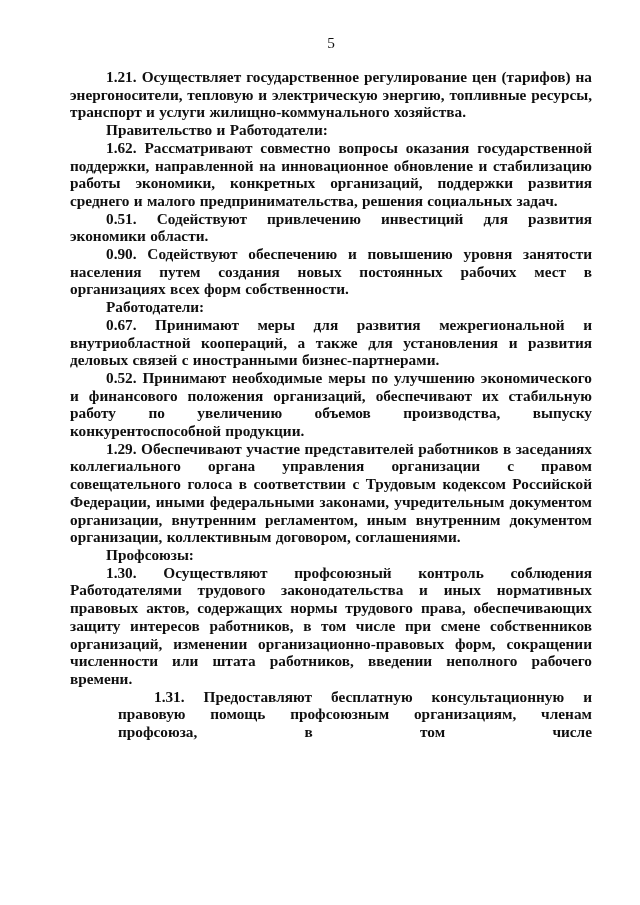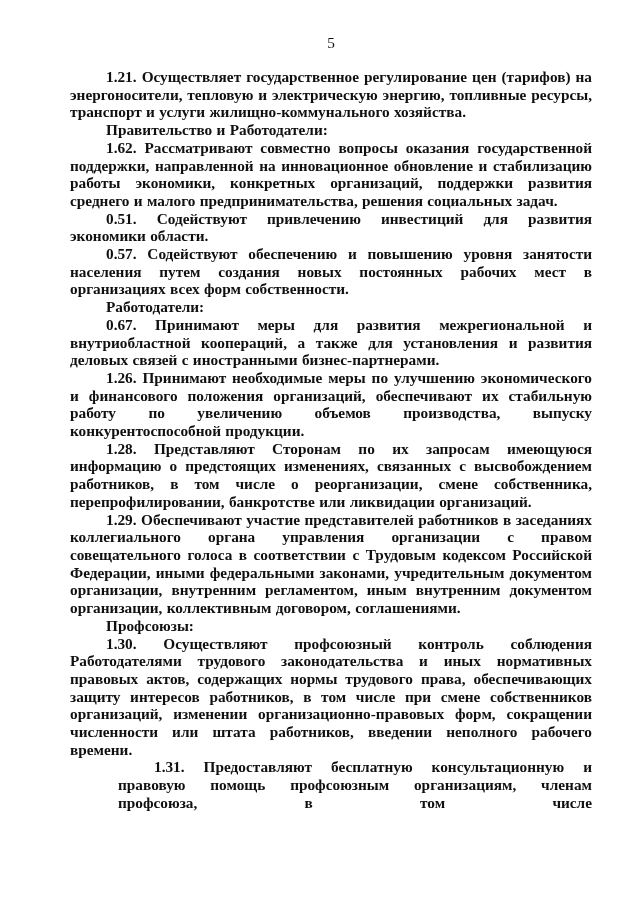--- a/index.html
+++ b/index.html
@@ -47,23 +47,22 @@
 <body>
 
 <div class="page">
   <div class="page-number">5</div>
 
   <div class="doc-body">
     <p>1.21. Осуществляет государственное регулирование цен (тарифов) на энергоносители, тепловую и электрическую энергию, топливные ресурсы, транспорт и услуги жилищно-коммунального хозяйства.</p>
     <p>Правительство и Работодатели:</p>
     <p>1.62. Рассматривают совместно вопросы оказания государственной поддержки, направленной на инновационное обновление и стабилизацию работы экономики, конкретных организаций, поддержки развития среднего и малого предпринимательства, решения социальных задач.</p>
     <p>0.51. Содействуют привлечению инвестиций для развития экономики области.</p>
-    <p>0.57. Содействуют обеспечению и повышению уровня занятости населения путем создания новых постоянных рабочих мест в организациях всех форм собственности.</p>
+    <p>0.90. Содействуют обеспечению и повышению уровня занятости населения путем создания новых постоянных рабочих мест в организациях всех форм собственности.</p>
     <p>Работодатели:</p>
     <p>0.67. Принимают меры для развития межрегиональной и внутриобластной коопераций, а также для установления и развития деловых связей с иностранными бизнес-партнерами.</p>
-    <p>1.26. Принимают необходимые меры по улучшению экономического и финансового положения организаций, обеспечивают их стабильную работу по увеличению объемов производства, выпуску конкурентоспособной продукции.</p>
-    <p>1.28. Представляют Сторонам по их запросам имеющуюся информацию о предстоящих изменениях, связанных с высвобождением работников, в том числе о реорганизации, смене собственника, перепрофилировании, банкротстве или ликвидации организаций.</p>
+    <p>0.52. Принимают необходимые меры по улучшению экономического и финансового положения организаций, обеспечивают их стабильную работу по увеличению объемов производства, выпуску конкурентоспособной продукции.</p>
     <p>1.29. Обеспечивают участие представителей работников в заседаниях коллегиального органа управления организации с правом совещательного голоса в соответствии с Трудовым кодексом Российской Федерации, иными федеральными законами, учредительным документом организации, внутренним регламентом, иным внутренним документом организации, коллективным договором, соглашениями.</p>
     <p>Профсоюзы:</p>
     <p>1.30. Осуществляют профсоюзный контроль соблюдения Работодателями трудового законодательства и иных нормативных правовых актов, содержащих нормы трудового права, обеспечивающих защиту интересов работников, в том числе при смене собственников организаций, изменении организационно-правовых форм, сокращении численности или штата работников, введении неполного рабочего времени.</p>
     <p class="continues">1.31. Предоставляют бесплатную консультационную и правовую помощь профсоюзным организациям, членам профсоюза, в том числе</p>
   </div>
 </div>
 
 </body></html>

